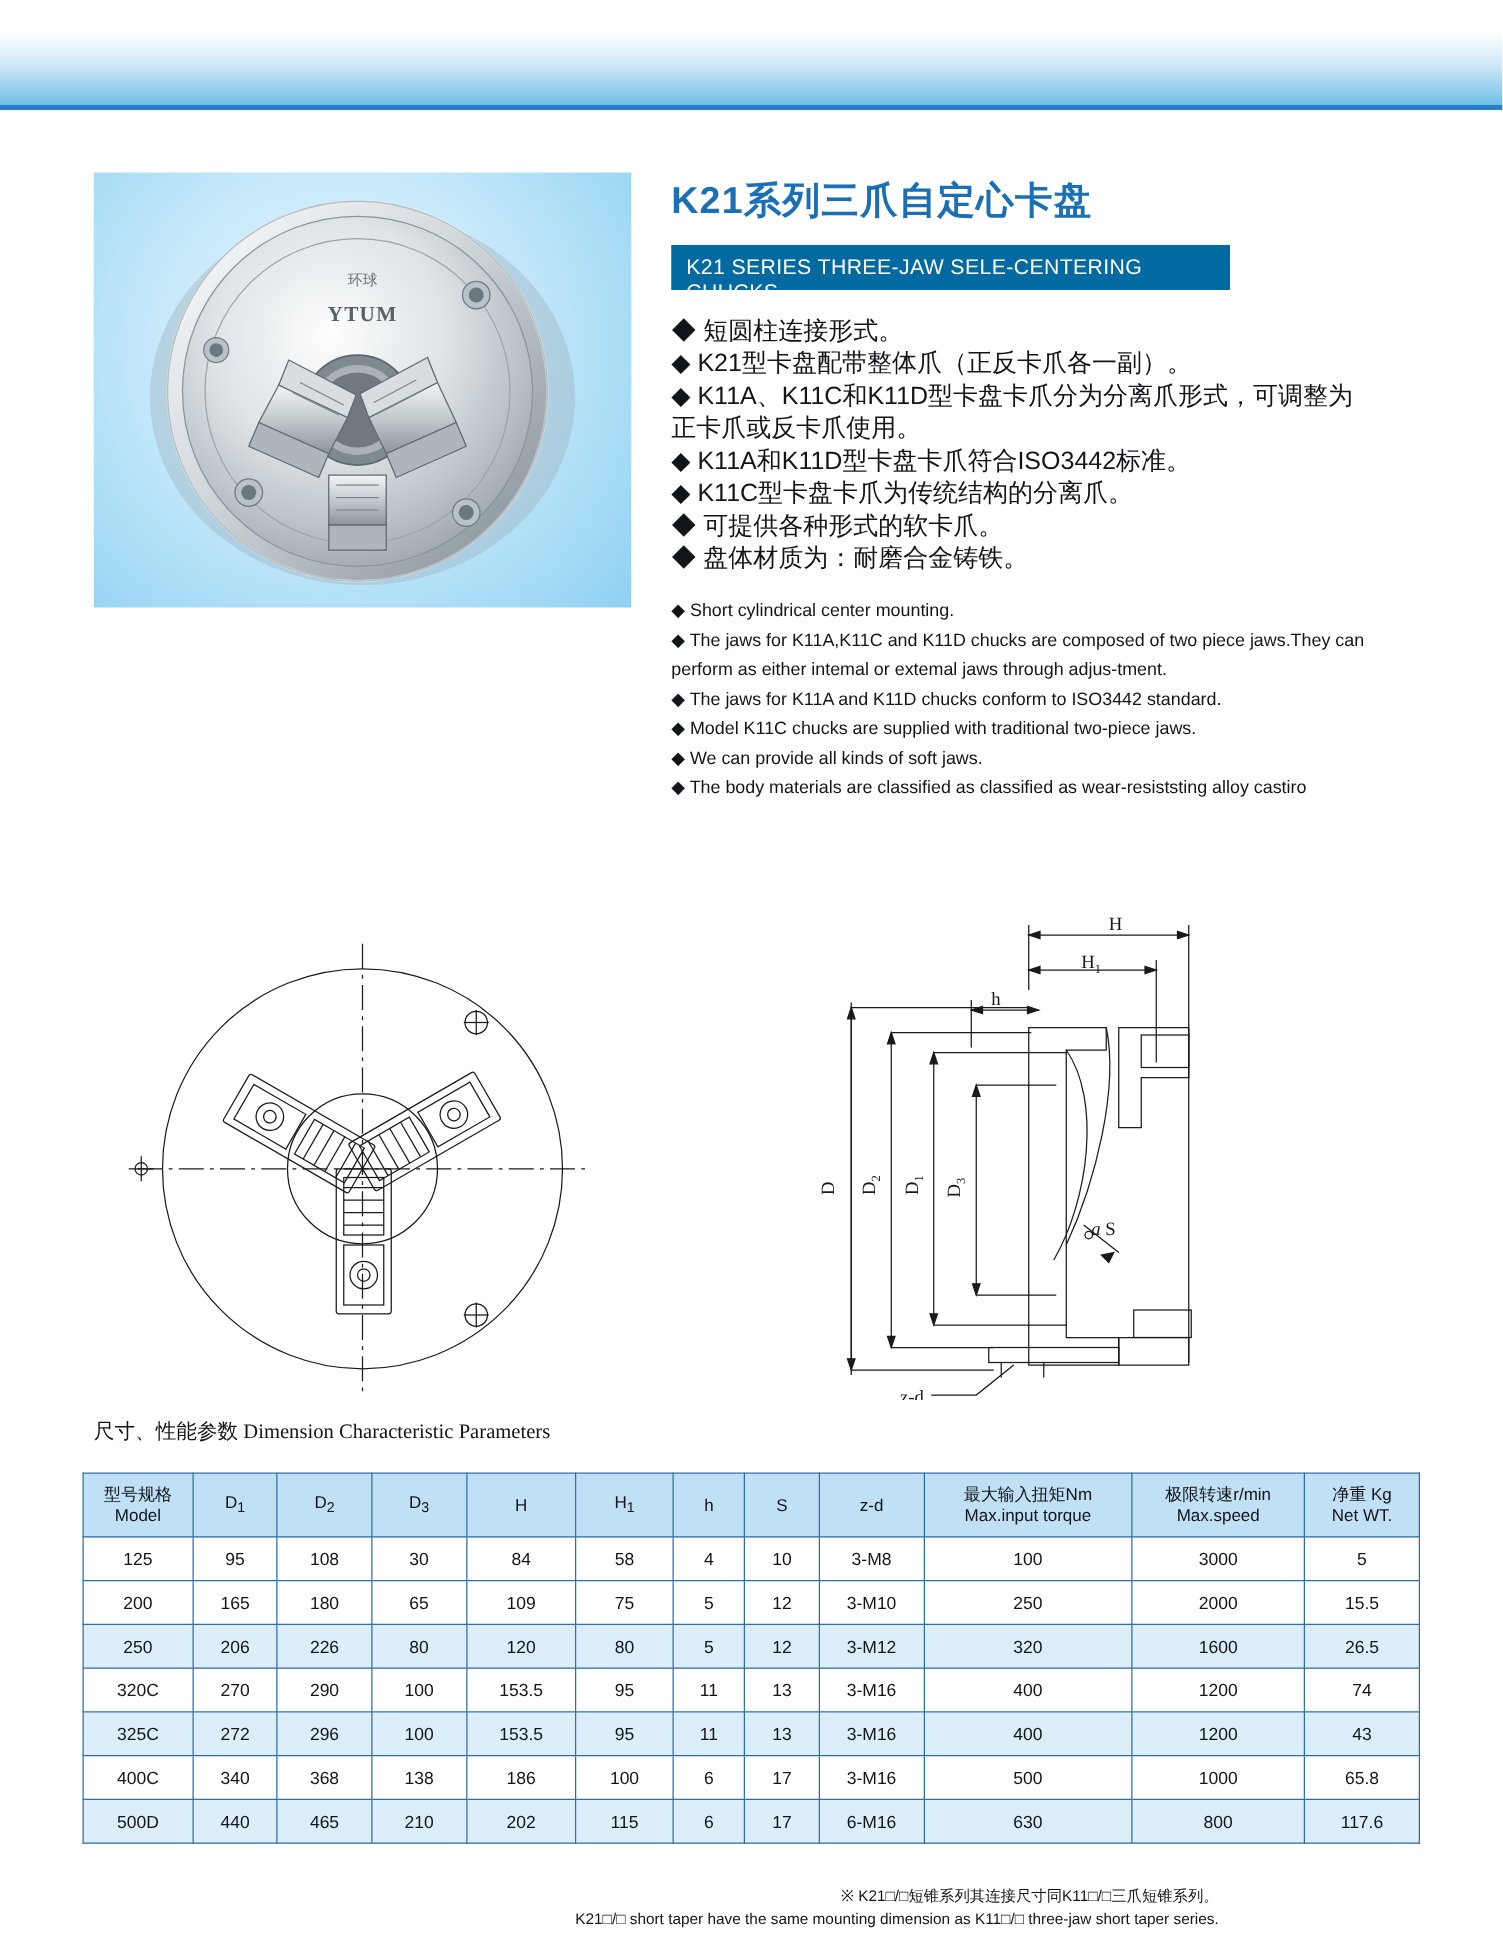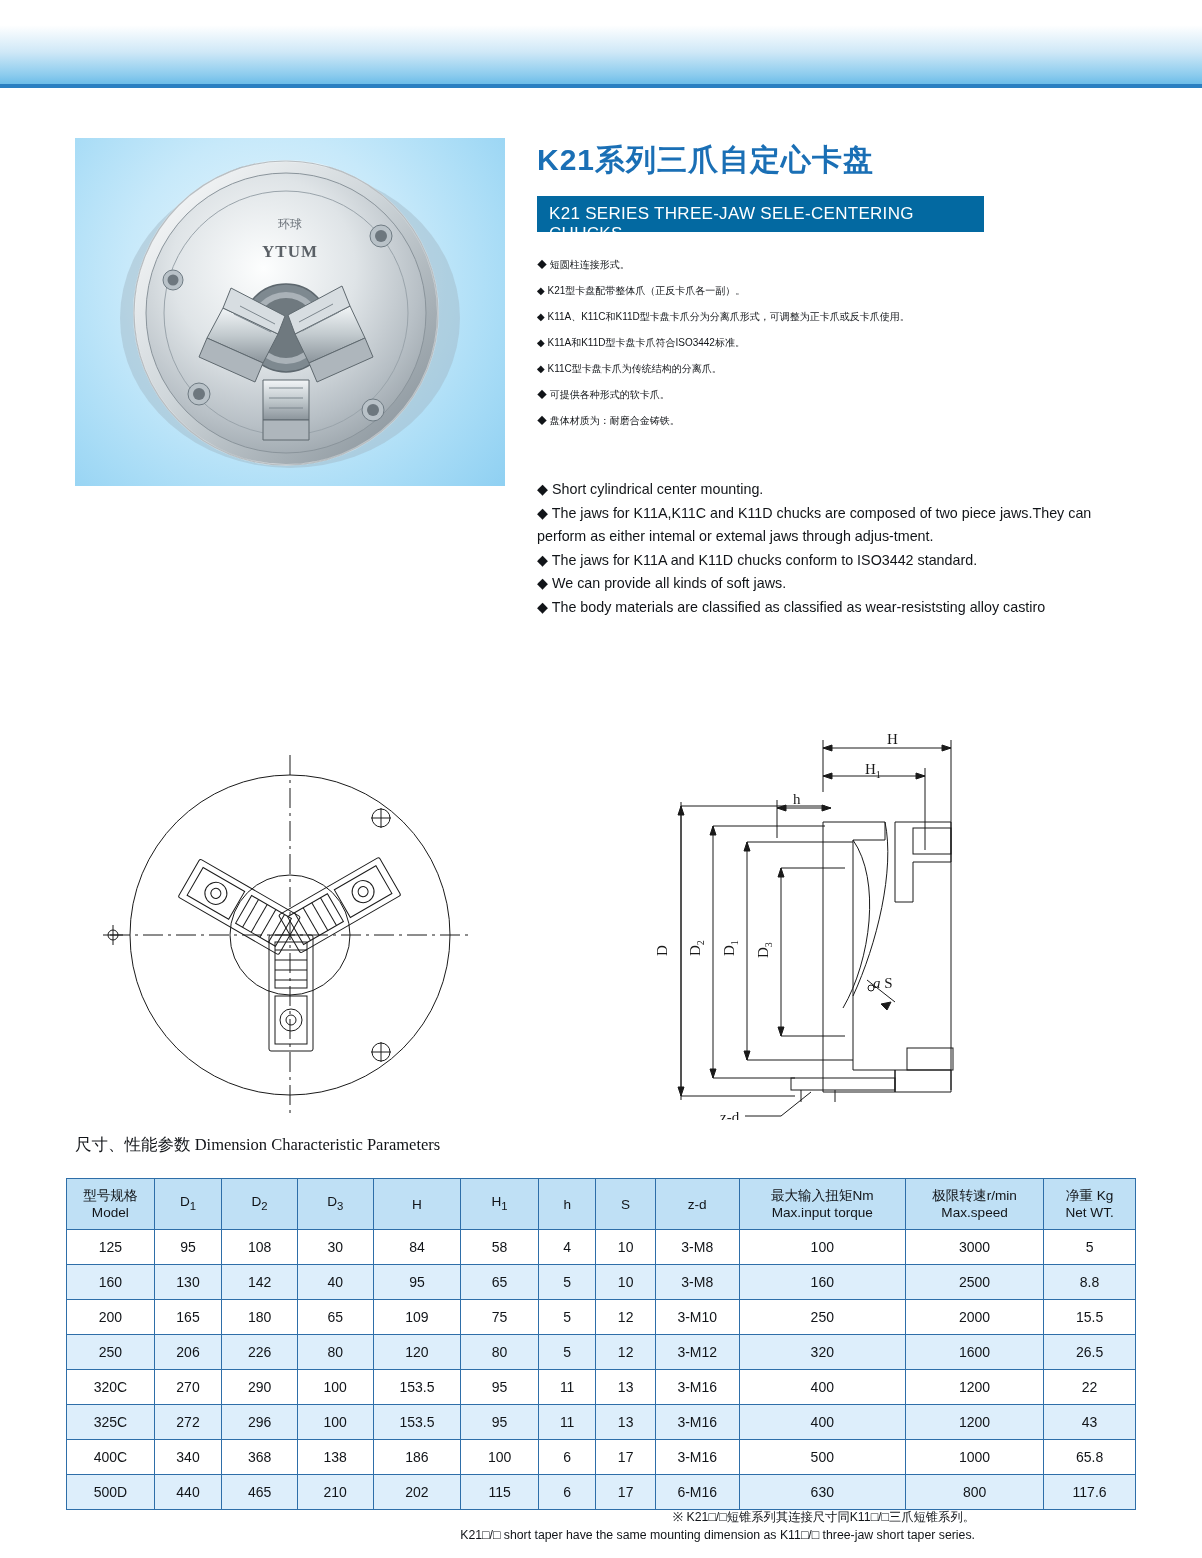--- a/index.html
+++ b/index.html
@@ -45,21 +45,21 @@
     position:absolute; left:537px; top:196px; width:447px; height:36px;
     background:#0369a1;
   }
   .title-en {
     position:absolute; left:12px; top:8px;
     font-size:17px; color:#ffffff; letter-spacing:0.3px;
     font-family:"Liberation Sans", sans-serif;
   }
   .bullets-cn {
     position:absolute; left:537px; top:252px; width:562px;
-    font-size:10px; line-height:26px; color:#111418;
+    font-size:20px; line-height:26px; color:#111418;
   }
   .bullets-en {
     position:absolute; left:537px; top:478px; width:566px;
     font-size:14.3px; line-height:23.5px; color:#111418;
   }
   .bullet-line { margin:0; }
   
   .drawings { position:absolute; left:75px; top:730px; width:1030px; height:390px; }
   
   .table-caption {
@@ -174,20 +174,21 @@
   <p class="bullet-line">◆ K11A和K11D型卡盘卡爪符合ISO3442标准。</p>
   <p class="bullet-line">◆ K11C型卡盘卡爪为传统结构的分离爪。</p>
   <p class="bullet-line">◆ 可提供各种形式的软卡爪。</p>
   <p class="bullet-line">◆ 盘体材质为：耐磨合金铸铁。</p>
 </div>
 
 <div class="bullets-en">
   <p class="bullet-line">◆ Short cylindrical center mounting.</p>
   <p class="bullet-line">◆ The jaws for K11A,K11C and K11D chucks are composed of two piece jaws.They can perform as either intemal or extemal jaws through adjus-tment.</p>
   <p class="bullet-line">◆ The jaws for K11A and K11D chucks conform to ISO3442 standard.</p>
+  <p class="bullet-line">◆ Model K11C chucks are supplied with traditional two-piece jaws.</p>
   <p class="bullet-line">◆ We can provide all kinds of soft jaws.</p>
   <p class="bullet-line">◆ The body materials are classified as classified as wear-resiststing alloy castiro</p>
 </div>
 
 <div class="drawings">
   <svg width="1030" height="390" viewBox="0 0 1030 390">
     <g stroke="#1a1a1a" fill="none" stroke-width="1">
 
       <g>
         <circle cx="215" cy="205" r="160"></circle>
@@ -383,34 +384,20 @@
       <td>30</td>
       <td>84</td>
       <td>58</td>
       <td>4</td>
       <td>10</td>
       <td>3-M8</td>
       <td>100</td>
       <td>3000</td>
       <td>5</td>
     </tr>
-    <tr class="alt">
-      <td>160</td>
-      <td>130</td>
-      <td>142</td>
-      <td>40</td>
-      <td>95</td>
-      <td>65</td>
-      <td>5</td>
-      <td>10</td>
-      <td>3-M8</td>
-      <td>160</td>
-      <td>2500</td>
-      <td>8.8</td>
-    </tr>
     <tr>
       <td>200</td>
       <td>165</td>
       <td>180</td>
       <td>65</td>
       <td>109</td>
       <td>75</td>
       <td>5</td>
       <td>12</td>
       <td>3-M10</td>
@@ -437,21 +424,21 @@
       <td>270</td>
       <td>290</td>
       <td>100</td>
       <td>153.5</td>
       <td>95</td>
       <td>11</td>
       <td>13</td>
       <td>3-M16</td>
       <td>400</td>
       <td>1200</td>
-      <td>22</td>
+      <td>74</td>
     </tr>
     <tr class="alt">
       <td>325C</td>
       <td>272</td>
       <td>296</td>
       <td>100</td>
       <td>153.5</td>
       <td>95</td>
       <td>11</td>
       <td>13</td>

